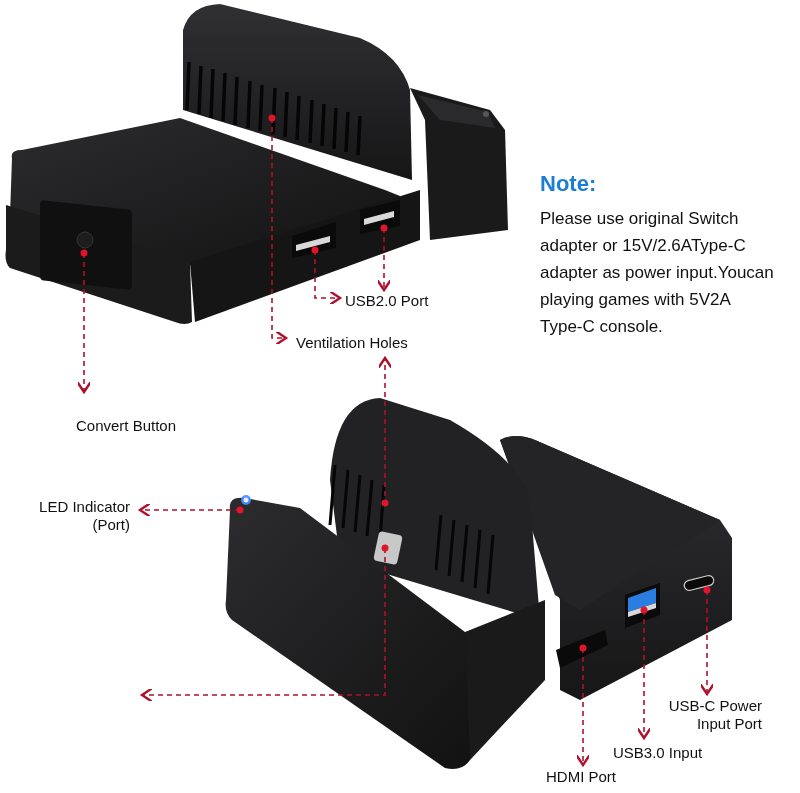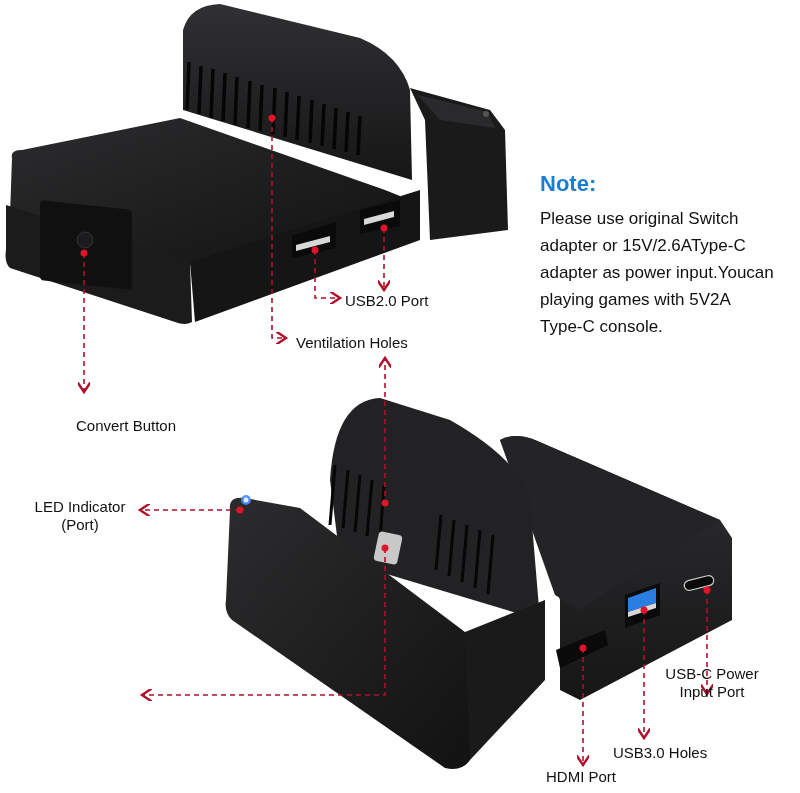--- a/index.html
+++ b/index.html
@@ -1,20 +1,20 @@
 <!DOCTYPE html>
 <html><head>
   <meta charset="utf-8">
   <style>
     html, body { margin: 0; padding: 0; }
     body { width: 800px; height: 793px; background: #ffffff; position: relative; overflow: hidden; font-family: "Liberation Sans", sans-serif; }
     .stage { position: absolute; left: 0; top: 0; width: 800px; height: 793px; }
     svg.art { position: absolute; left: 0; top: 0; }
     .lbl { position: absolute; color: #111; font-size: 15px; line-height: 18px; white-space: nowrap; }
-    .lbl.center { text-align: center; }
+    .lbl.center { text-align: right; }
     .note { position: absolute; left: 540px; top: 172px; width: 260px; }
     .note-title { color: #1a7fd4; font-weight: bold; font-size: 22px; line-height: 24px; }
     .note-body { color: #111; font-size: 17px; line-height: 27px; margin-top: 9px; }
   </style>
 </head>
 <body>
 
 <div class="stage">
 
   <svg class="art" width="800" height="793" viewBox="0 0 800 793">
@@ -161,21 +161,21 @@
   <div class="lbl" style="left:345px;top:292px;text-align:right;">USB2.0 Port</div>
   <div class="lbl" style="left:296px;top:334px;">Ventilation Holes</div>
   <div class="lbl" style="left:34px;top:417px;margin-left:42px;">Convert Button</div>
 
   <div class="lbl center" style="left:30px;top:498px;width:100px;">
     <div>LED Indicator</div>
     <div>(Port)</div>
   </div>
 
 
-  <div class="lbl center" style="left:662px;top:665px;width:100px;">
+  <div class="lbl center" style="left:662px;top:697px;width:100px;">
     <div>USB-C Power</div>
     <div>Input Port</div>
   </div>
 
-  <div class="lbl" style="left:613px;top:744px;">USB3.0 Holes</div>
+  <div class="lbl" style="left:613px;top:744px;">USB3.0 Input</div>
   <div class="lbl" style="left:546px;top:768px;text-align:center;">HDMI Port</div>
 
 </div>
 
 </body></html>

